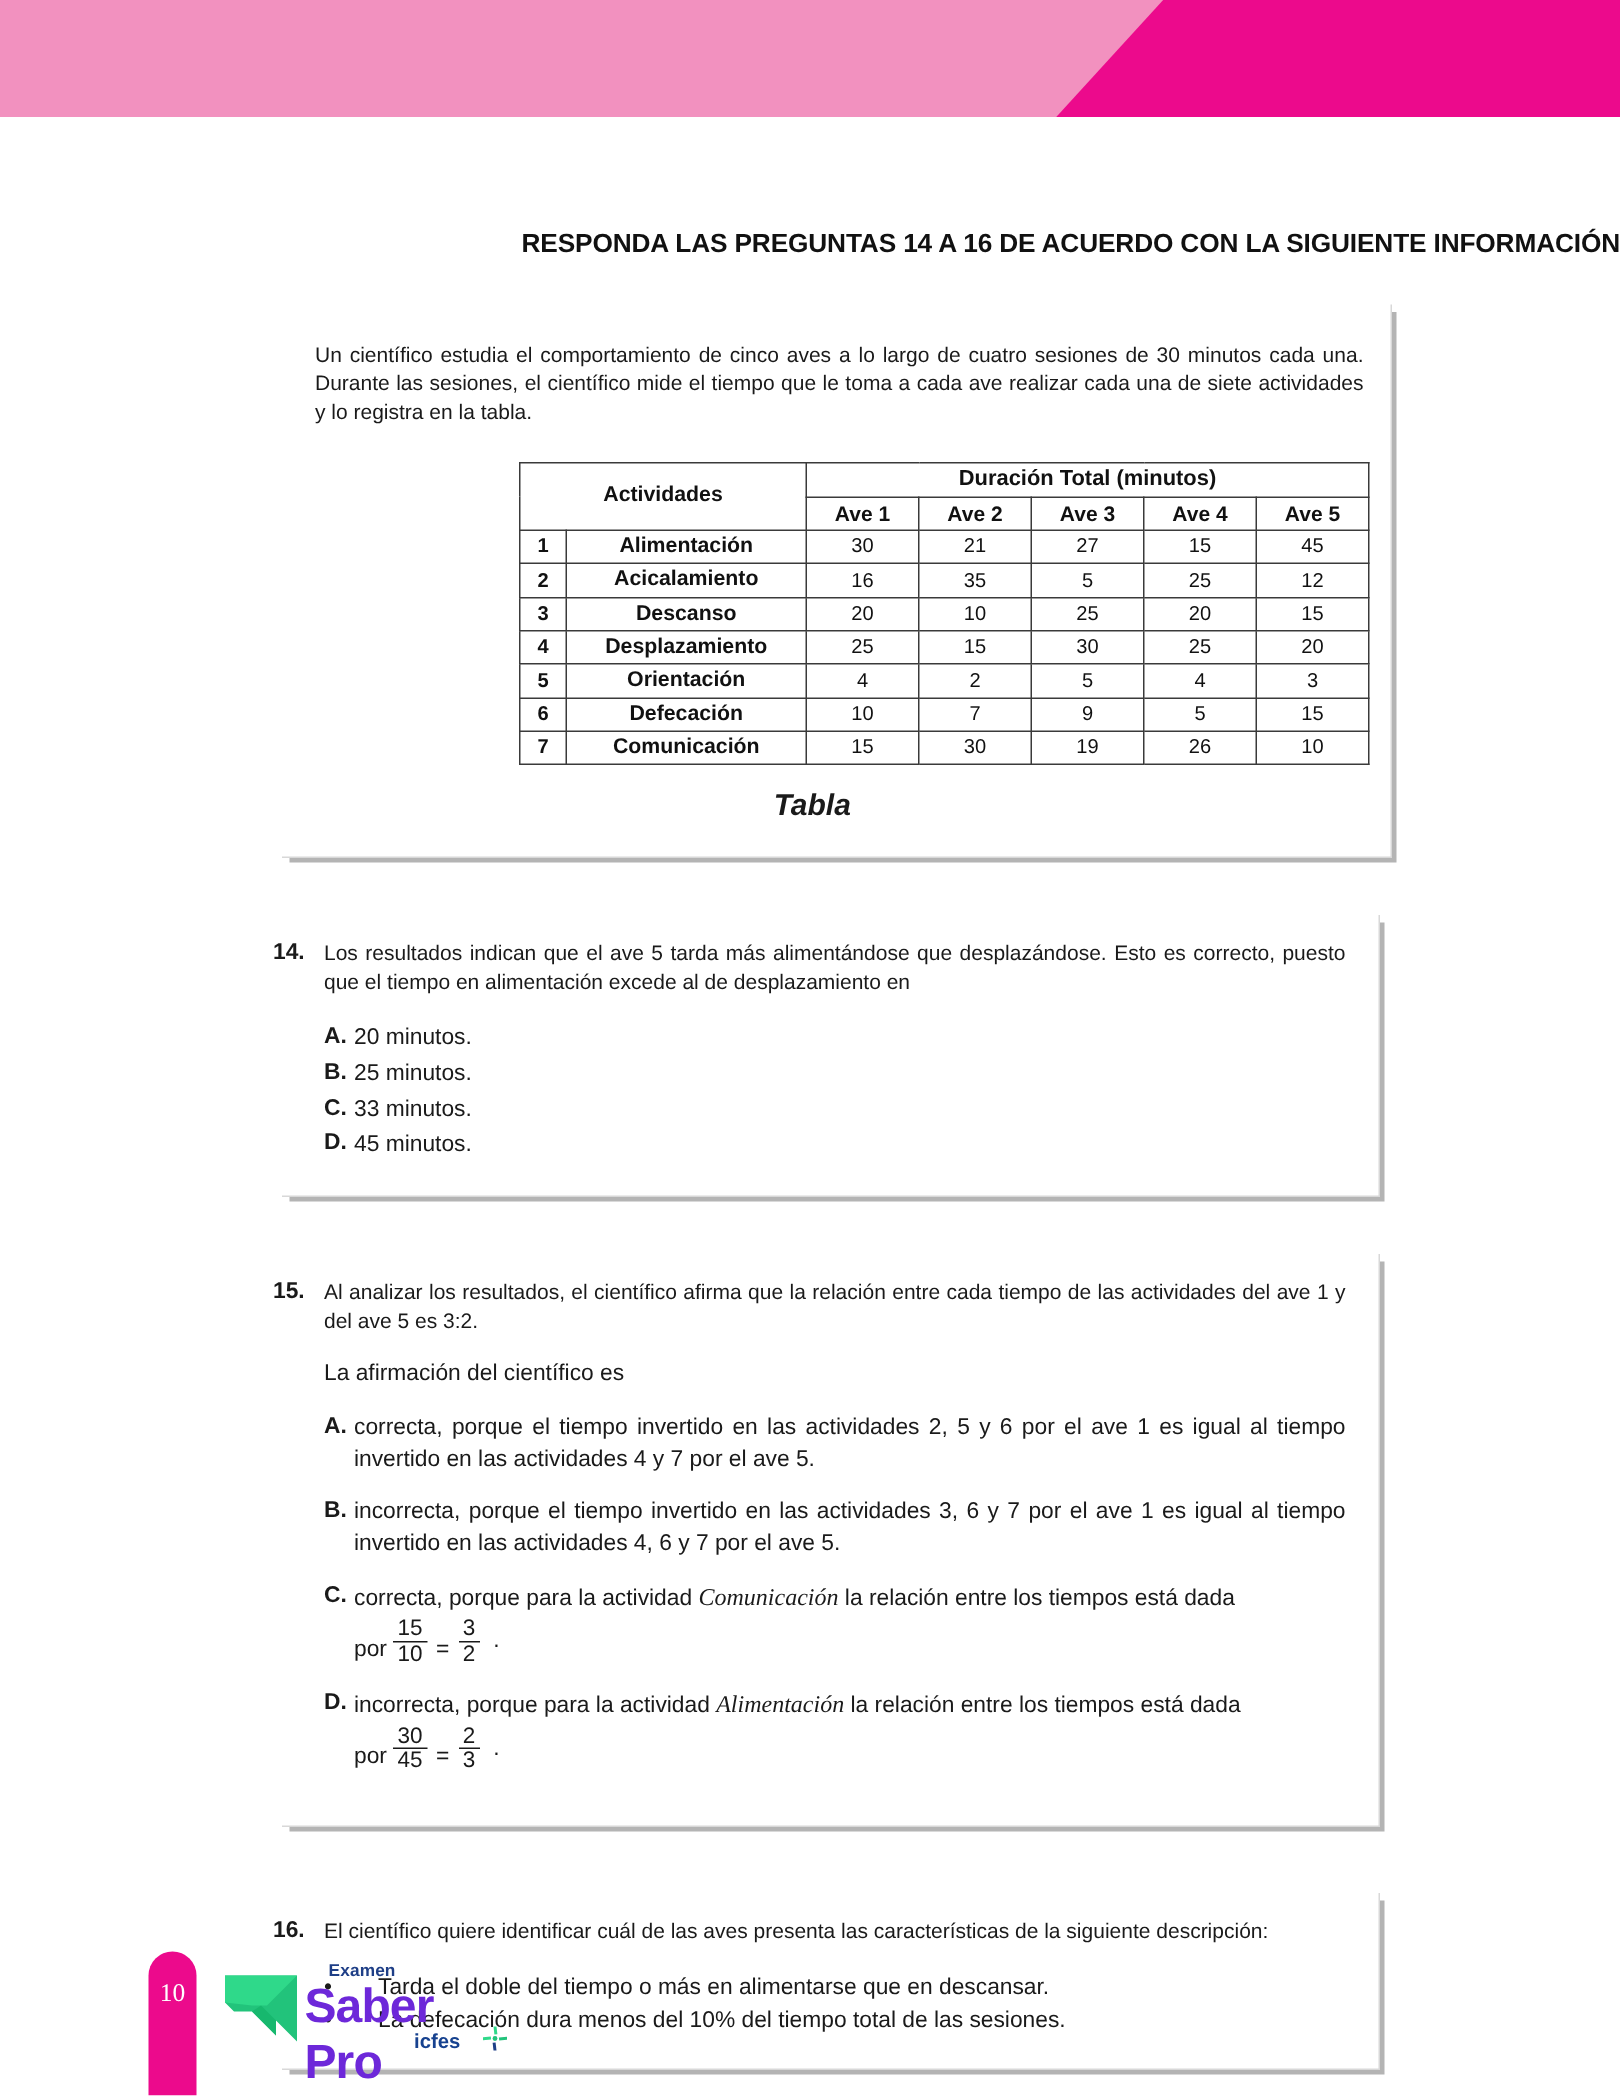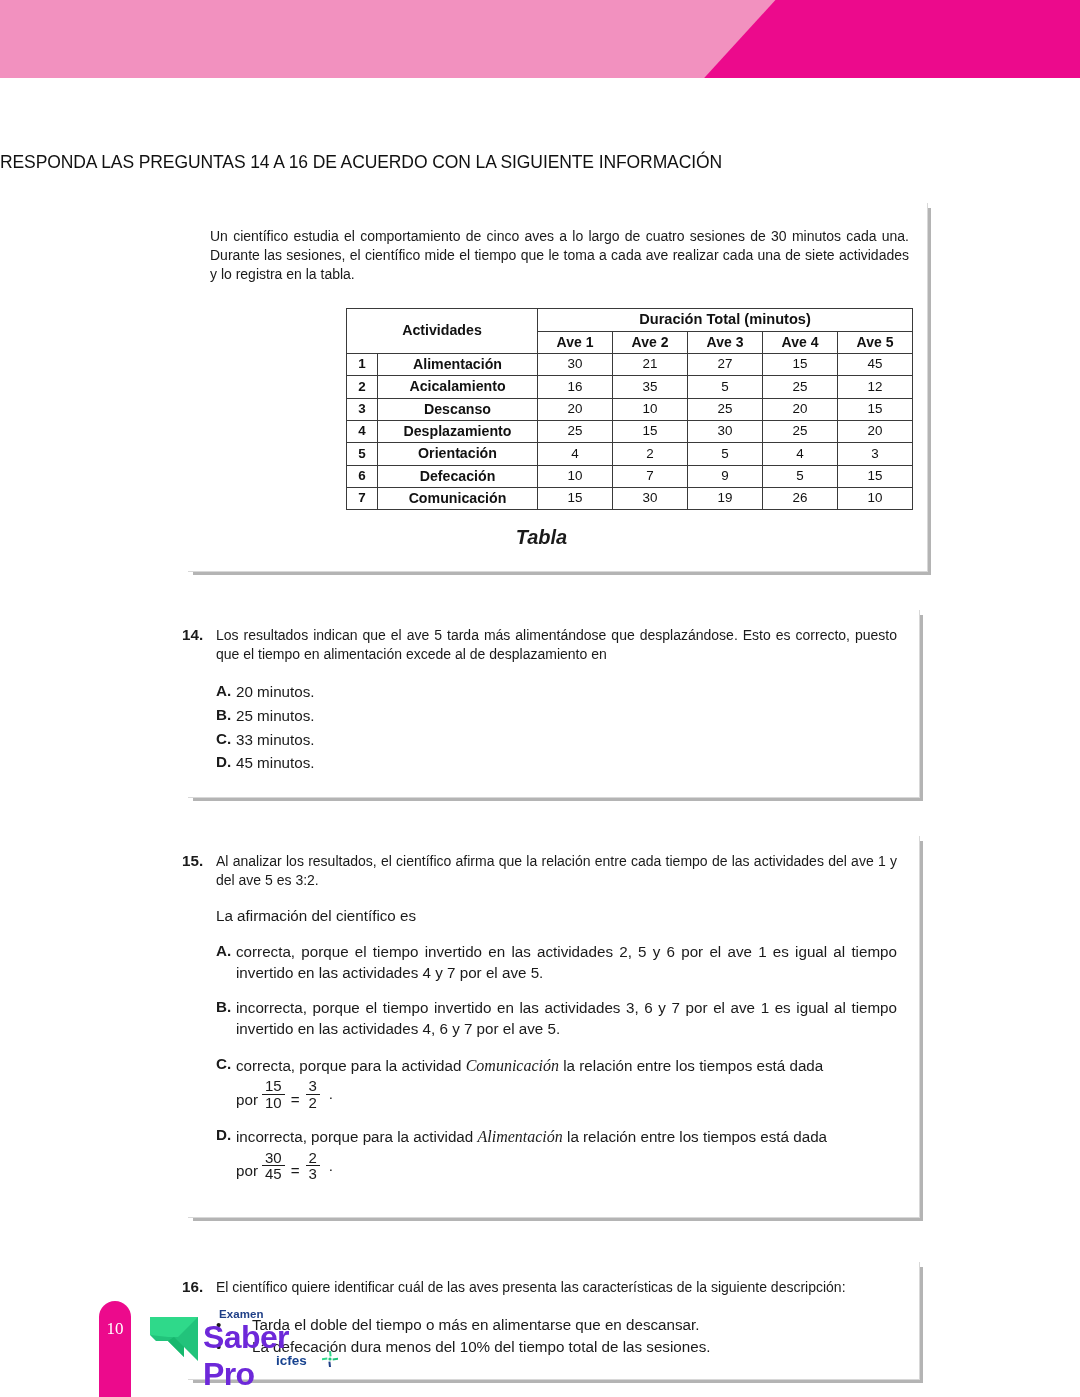--- a/index.html
+++ b/index.html
@@ -43,24 +43,26 @@
   
   .page {
     position: absolute;
     top: 80px;
     left: 0;
     width: 1080px;
   }
 
   .headline {
     margin: 72px 0 0 0;
+    padding-left: 163px;
     font-size: 17.5px;
-    font-weight: normal;
+    font-weight: bold;
     letter-spacing: -0.1px;
     color: #111;
+    text-align: right;
   }
 
   
   .sbox {
     position: relative;
     margin-left: 188px;
     margin-right: 160px;
     background: #fff;
     border-right: 1px solid #d8d8d8;
     border-bottom: 1px solid #d8d8d8;

